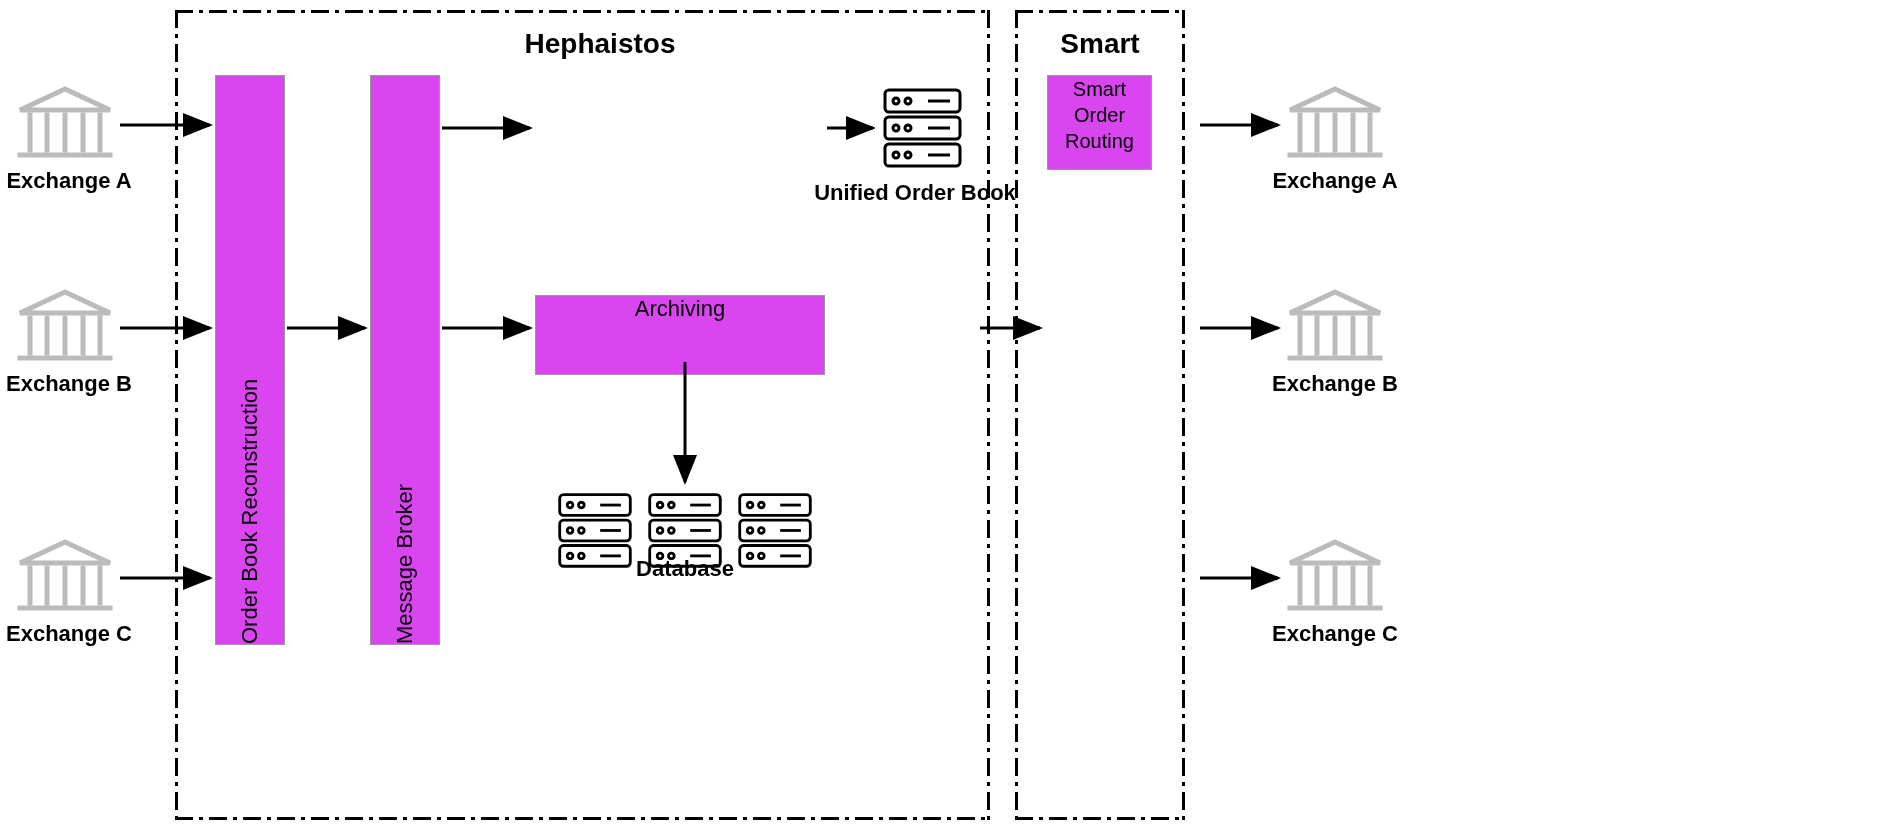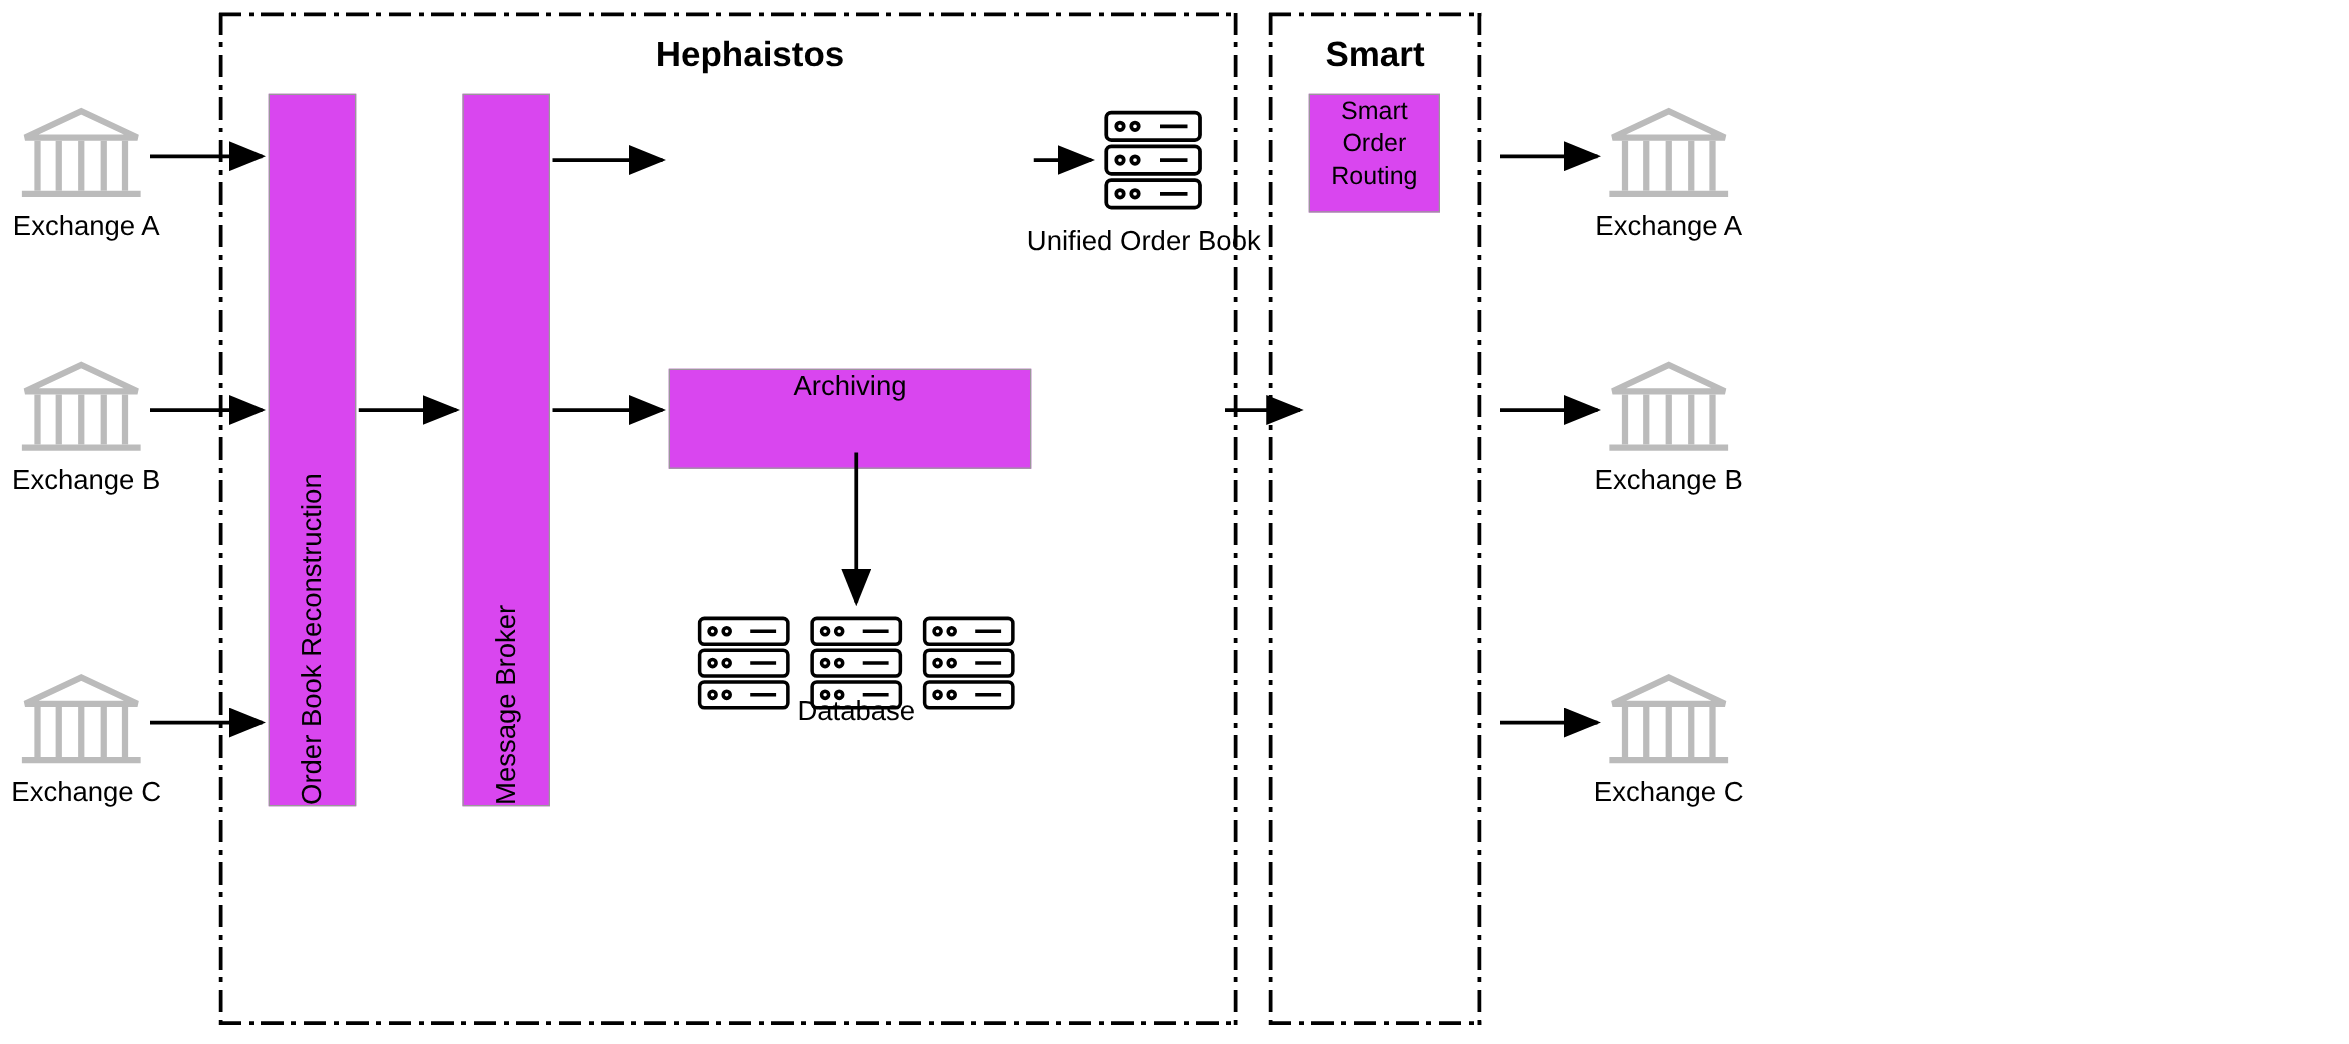--- a/index.html
+++ b/index.html
@@ -46,20 +46,21 @@
     font-size: 22px;
   }
   .vertical-text {
     writing-mode: vertical-rl;
     transform: rotate(180deg);
   }
   .label {
     position: absolute;
     font-size: 22px;
     text-align: center;
+    font-weight: bold;
   }
   .bank-icon {
     position: absolute;
     width: 100px;
     height: 75px;
   }
   .server-icon {
     position: absolute;
   }
   svg { display: block; }

